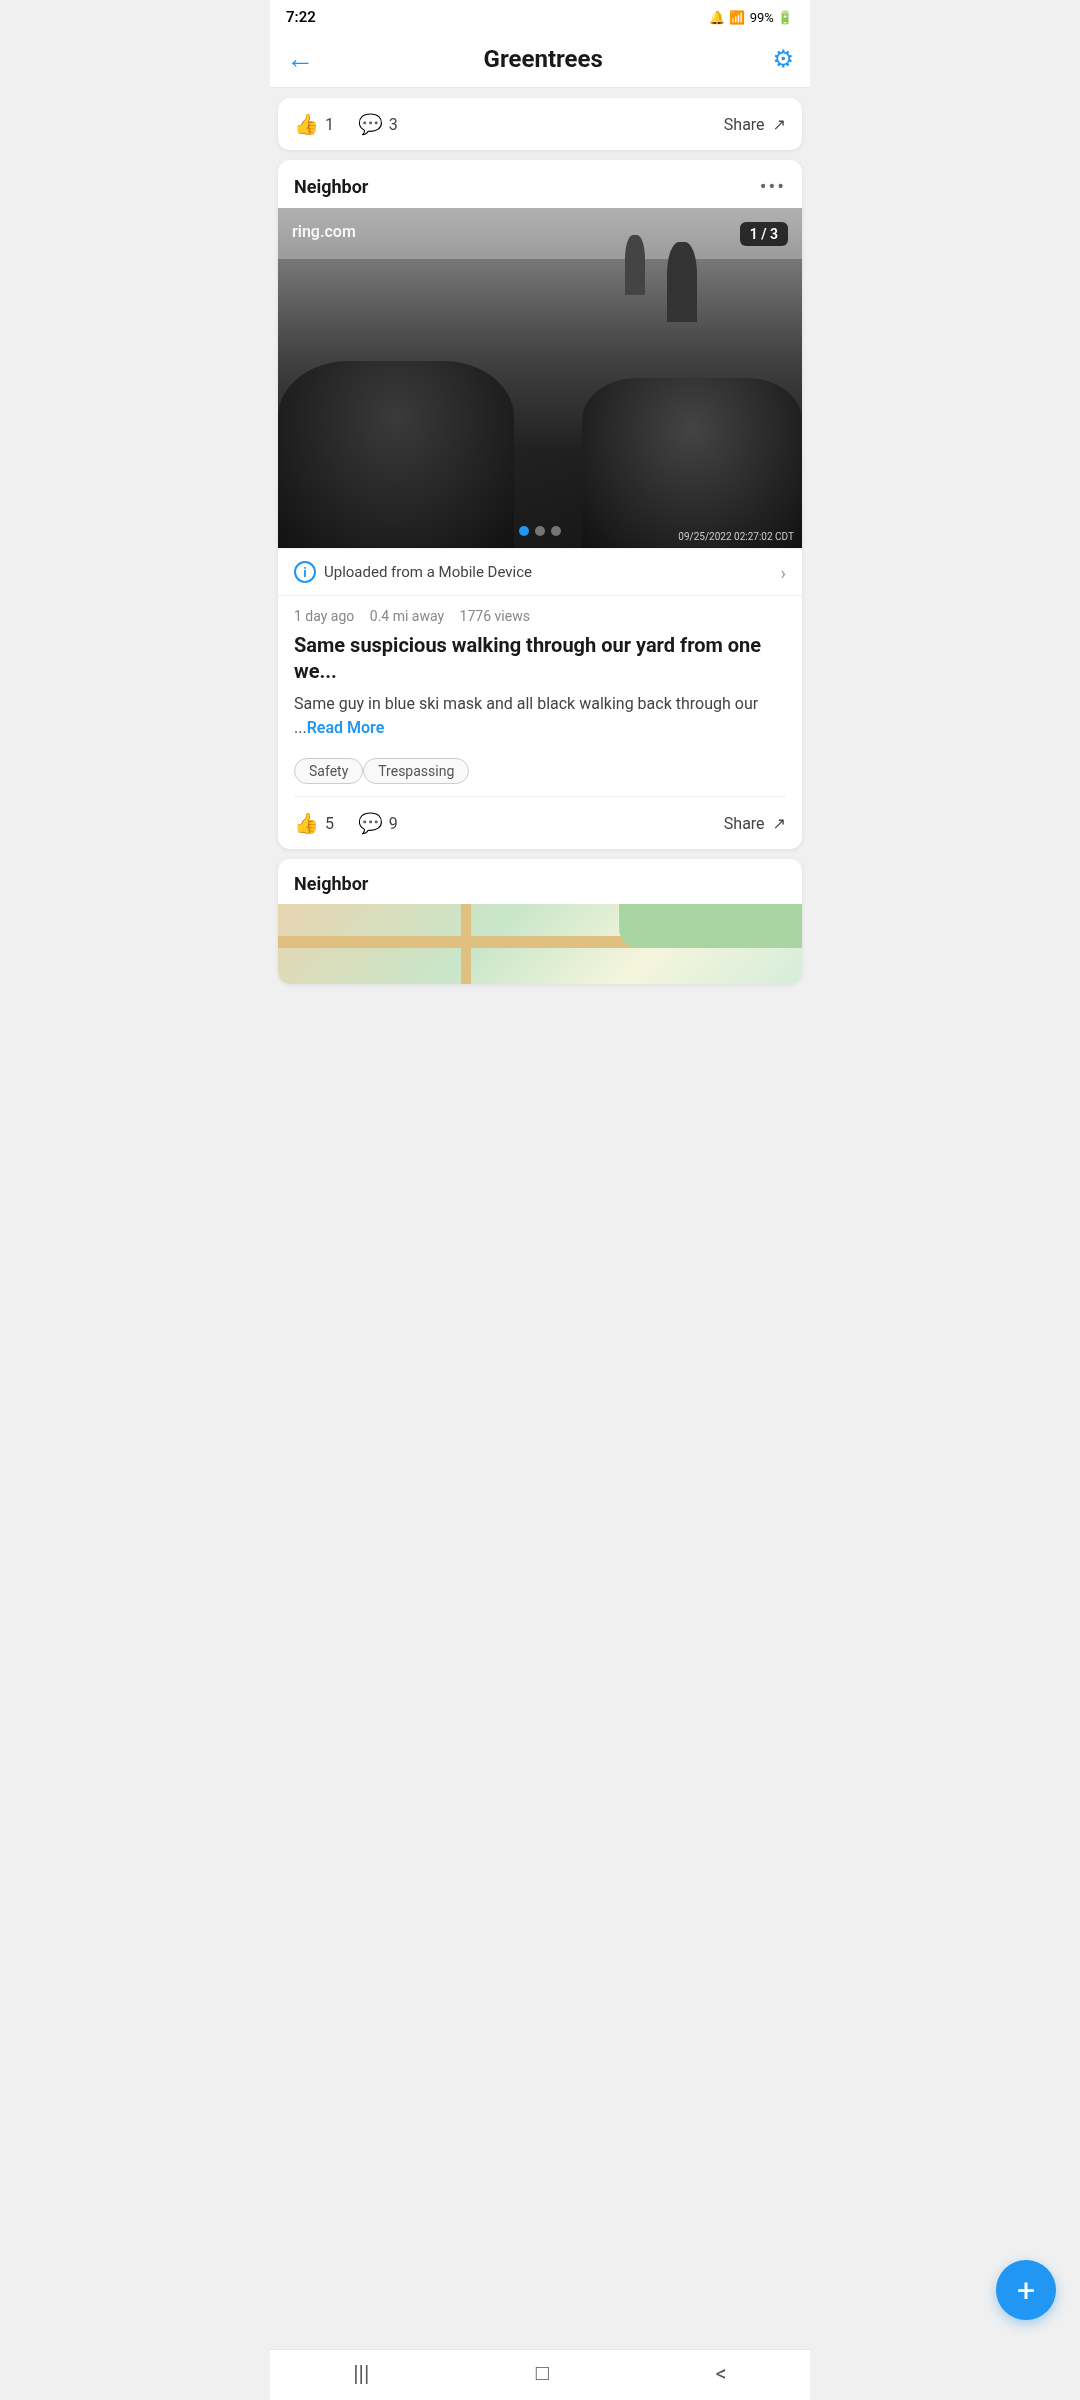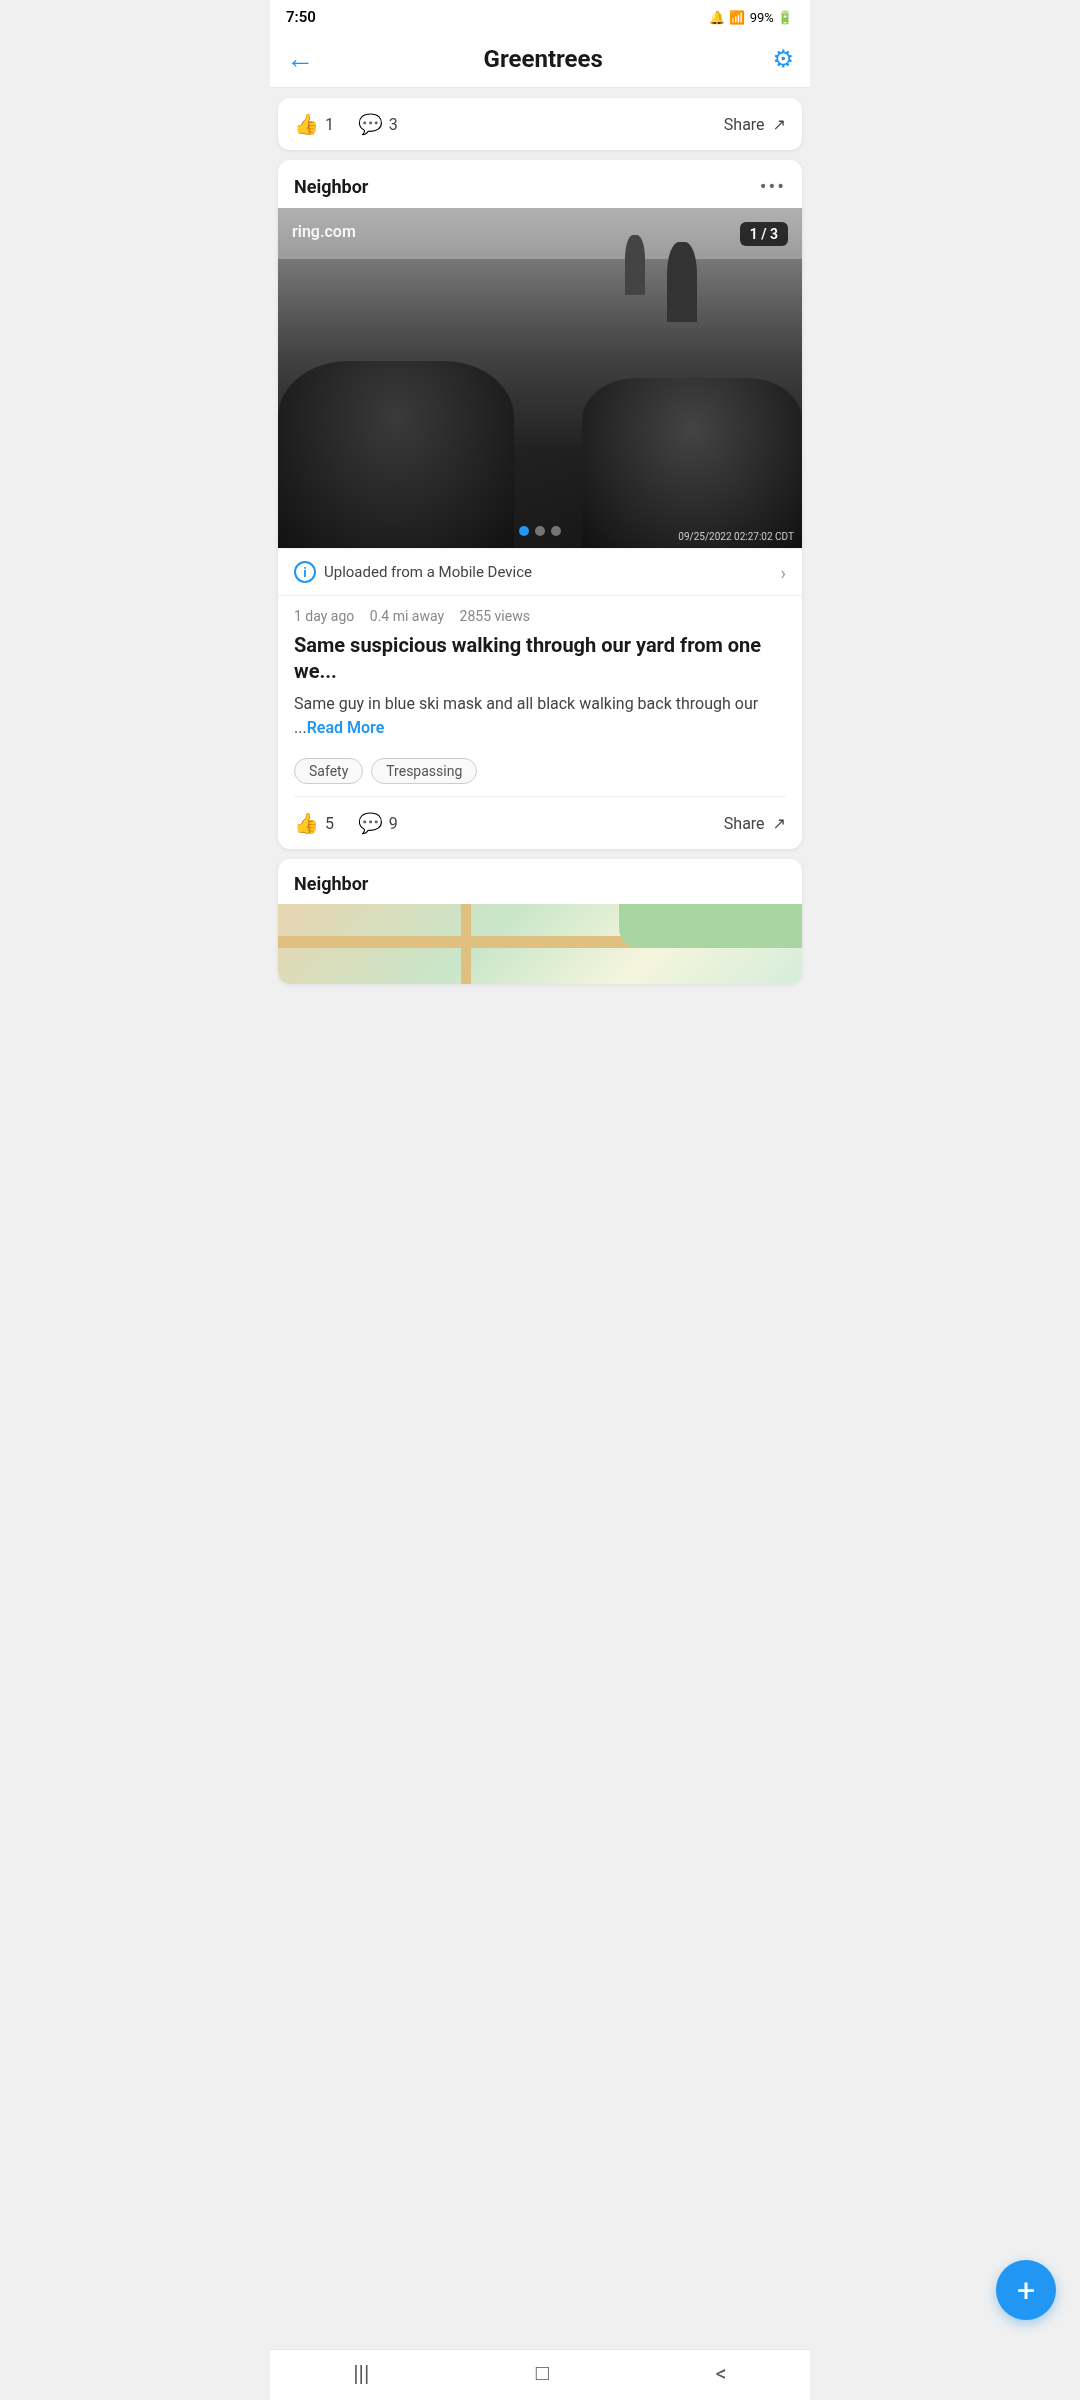--- a/index.html
+++ b/index.html
@@ -291,21 +291,20 @@
       line-height: 1.5;
     }
     .read-more {
       color: #2196F3;
       font-weight: 600;
     }
 
     
     .tags {
       display: flex;
-      gap: 8px;
       padding: 10px 16px 12px;
       flex-wrap: wrap;
       text-align: right;
     }
     .tag {
       border: 1px solid #ccc;
       border-radius: 20px;
       padding: 4px 14px;
       font-size: 14px;
       color: #555;
@@ -390,21 +389,21 @@
       color: #555;
       cursor: pointer;
     }
 
     .spacer { height: 70px; }
   </style>
 </head>
 <body>
 
 <div class="status-bar">
-  <span class="status-time">7:50</span>
+  <span class="status-time">7:22</span>
   <div class="status-icons">
     <span>🔔</span>
     <span>📶</span>
     <span class="battery-text">99%</span>
     <span>🔋</span>
   </div>
 </div>
 
 <div class="top-nav">
   <span class="nav-back">←</span>
@@ -460,21 +459,21 @@
       <div class="info-icon">i</div>
       <span>Uploaded from a Mobile Device</span>
     </div>
     <span class="info-chevron">›</span>
   </div>
 
   <div class="post-content">
     <div class="post-meta">
       <span>1 day ago</span>
       <span>0.4 mi away</span>
-      <span>2855 views</span>
+      <span>1776 views</span>
     </div>
     <div class="post-title">Same suspicious walking through our yard from one we...</div>
     <div class="post-body">
       <span>Same guy in blue ski mask and all black walking back through our ...</span><span class="read-more">Read More</span>
     </div>
   </div>
 
   <div class="tags">
     <span class="tag">Safety</span>
     <span class="tag">Trespassing</span>

